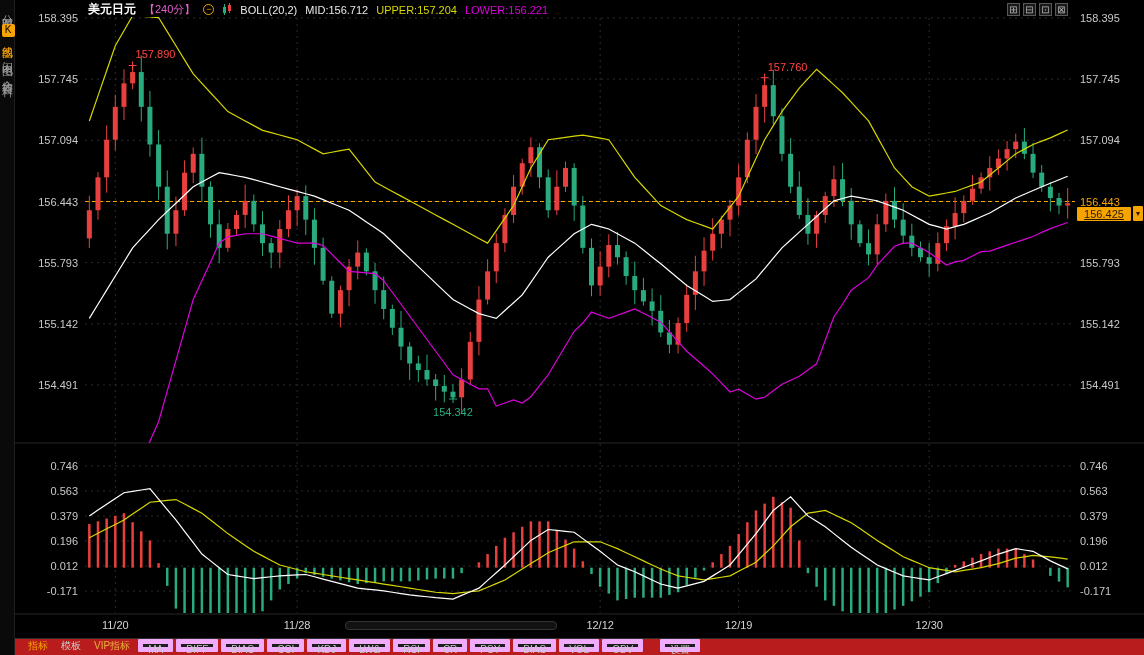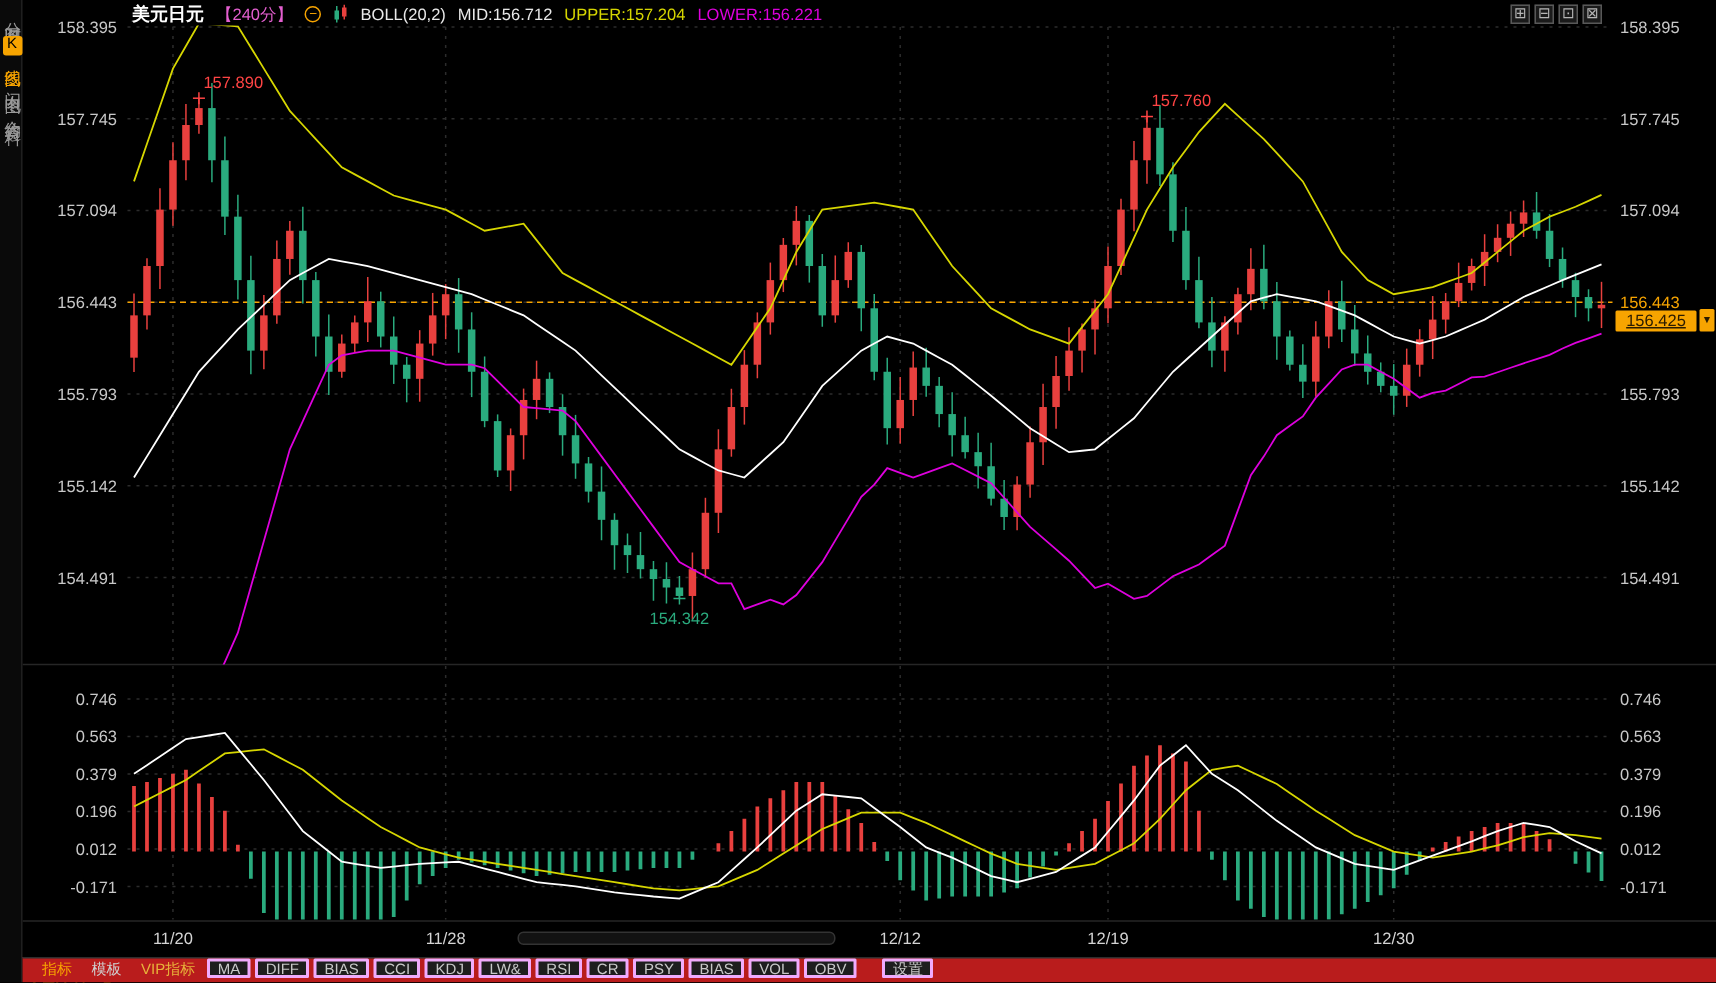--- a/index.html
+++ b/index.html
@@ -48,21 +48,21 @@
 
   #watermark{position:absolute;left:1002px;top:590px;z-index:4;color:#9b9b9b;
              font-family:"Liberation Serif",serif;font-size:31px;letter-spacing:2px}
 
   #toolbar{position:absolute;left:15px;right:0;bottom:0;height:17px;background:#b91c1c;
            border-top:1px solid #2e2e2e;display:flex;align-items:flex-start;gap:3px;
            padding-left:8px;z-index:8;font-size:10px}
   .tb-tab{padding:0 5px;color:#cfcfcf;cursor:pointer}
   .tb-active{color:#f7a400}
   .tb-vip{color:#e8b33a}
-  .tb-btn{border:2px solid #f0abfc;background:#1e1e1e;color:#c8c8c8;padding:0 5px;height:13px;
+  .tb-btn{border:5px solid #f0abfc;background:#1e1e1e;color:#c8c8c8;padding:0 5px;height:13px;
           line-height:12px;border-radius:1px;cursor:pointer}
   .tb-settings{margin-left:14px}
 </style>
 </head>
 <body>
 
 <div id="app">
   <div id="sidebar">
       <span class="side-item">分时图</span>
       <span class="side-item active"><span class="k-badge">K</span>线图</span>

